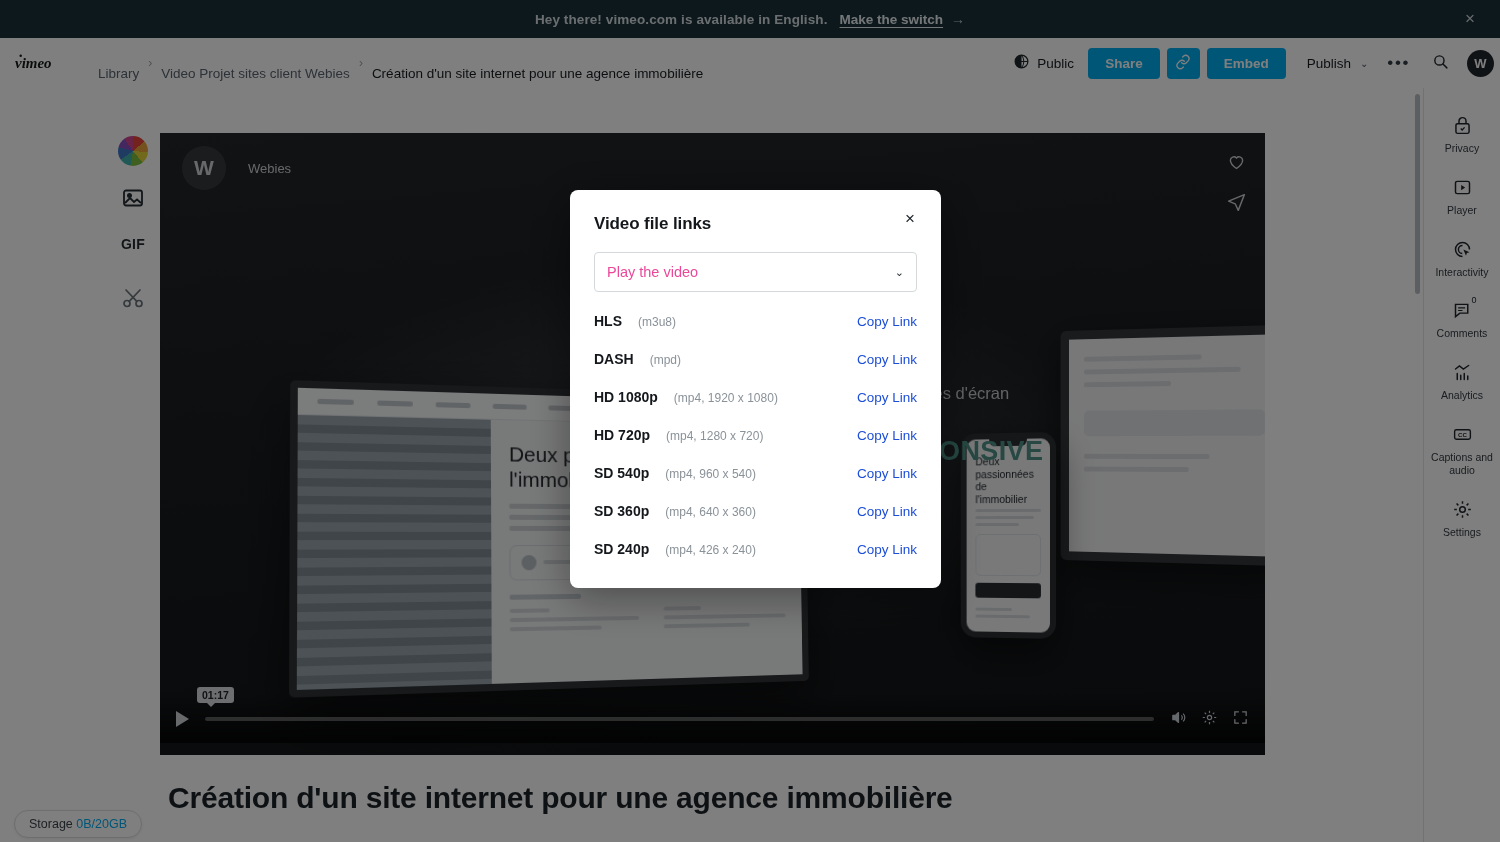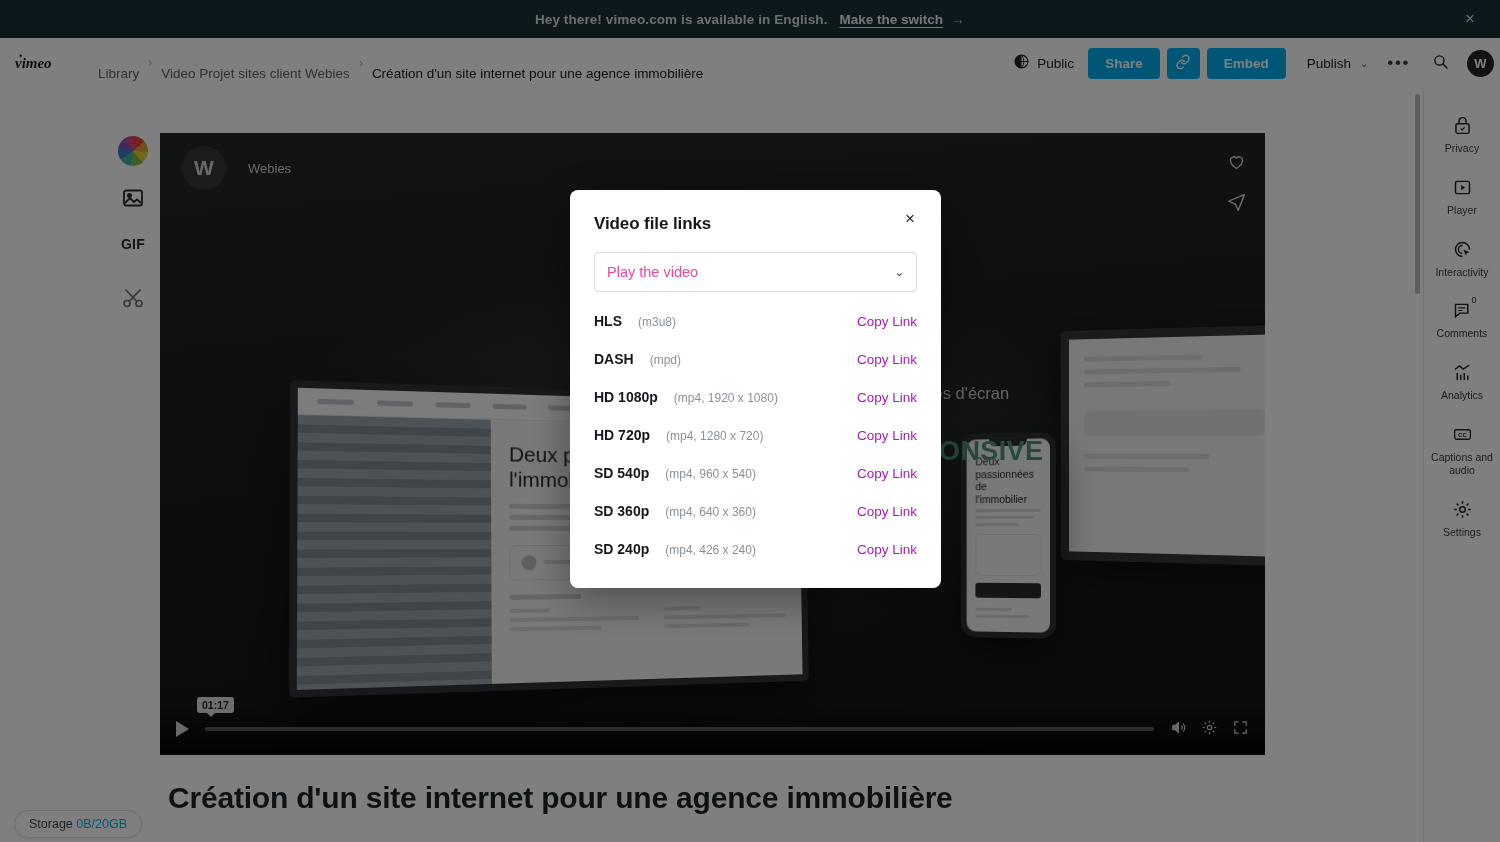--- a/index.html
+++ b/index.html
@@ -175,21 +175,21 @@
     transform: perspective(700px) rotateY(-7deg);
   }
   .ph-notch { width:38px; height:7px; background:#2b2f32; border-radius:0 0 6px 6px; margin:0 auto; }
   .ph-h { font-size:10.5px; color:#22272b; padding:9px 9px 0; line-height:1.2; }
   .ph-l { height:3px; background:#d2d7da; border-radius:2px; margin:4px 9px; }
   .ph-card { margin:8px 9px 0; border:1px solid #dcdfe2; border-radius:5px; height:42px; }
   .ph-dark { margin:7px 9px 0; height:15px; background:#262b2f; border-radius:3px; }
 
   
   .controls {
-    position:absolute; left:0; bottom:2px; width:100%; height:48px;
+    position:absolute; left:0; bottom:12px; width:100%; height:48px;
     background:linear-gradient(to top, rgba(0,0,0,0.72), rgba(0,0,0,0));
     display:flex; align-items:center; padding:0 16px;
   }
   .play-tri { width:0; height:0; border-left:13px solid #cfd3d6; border-top:8px solid transparent; border-bottom:8px solid transparent; cursor:pointer; }
   .scrub { flex:1; height:4px; background:rgba(255,255,255,0.32); margin:0 16px; border-radius:2px; position:relative; cursor:pointer; }
   .time-bubble {
     position:absolute; left:-8px; top:-30px; background:#d8dcdf; color:#202529;
     font-size:10.5px; padding:2px 5px; border-radius:3px; font-weight:700;
   }
   .time-bubble:after { content:""; position:absolute; left:10px; bottom:-4px; border-left:4px solid transparent; border-right:4px solid transparent; border-top:4px solid #d8dcdf; }
@@ -251,21 +251,21 @@
     display:flex; align-items:center; padding:0 12px; cursor:pointer; background:#fff;
   }
   .modal-select span { font-size:14.5px; color:#ec4899; }
   .modal-select .sel-chev { margin-left:auto; font-size:11px; color:#2b3137; }
   .links-list { margin-top:10px; }
   .link-row {
     display:flex; align-items:baseline; padding:11px 24px; gap:16px;
   }
   .link-name { font-size:14px; font-weight:700; color:#14181c; white-space:nowrap; }
   .link-meta { font-size:12px; color:#8a9299; white-space:nowrap; }
-  .copy-link { margin-left:auto; font-size:13.5px; color:#a21caf; cursor:pointer; white-space:nowrap; }
+  .copy-link { margin-left:auto; font-size:13.5px; color:#1d4ed8; cursor:pointer; white-space:nowrap; }
 </style>
 </head>
 <body>
 
 <div id="root">
 
   <div class="page-layer">
 
     <div class="lang-banner">
       <span class="lang-text">Hey there! vimeo.com is available in English.</span>

